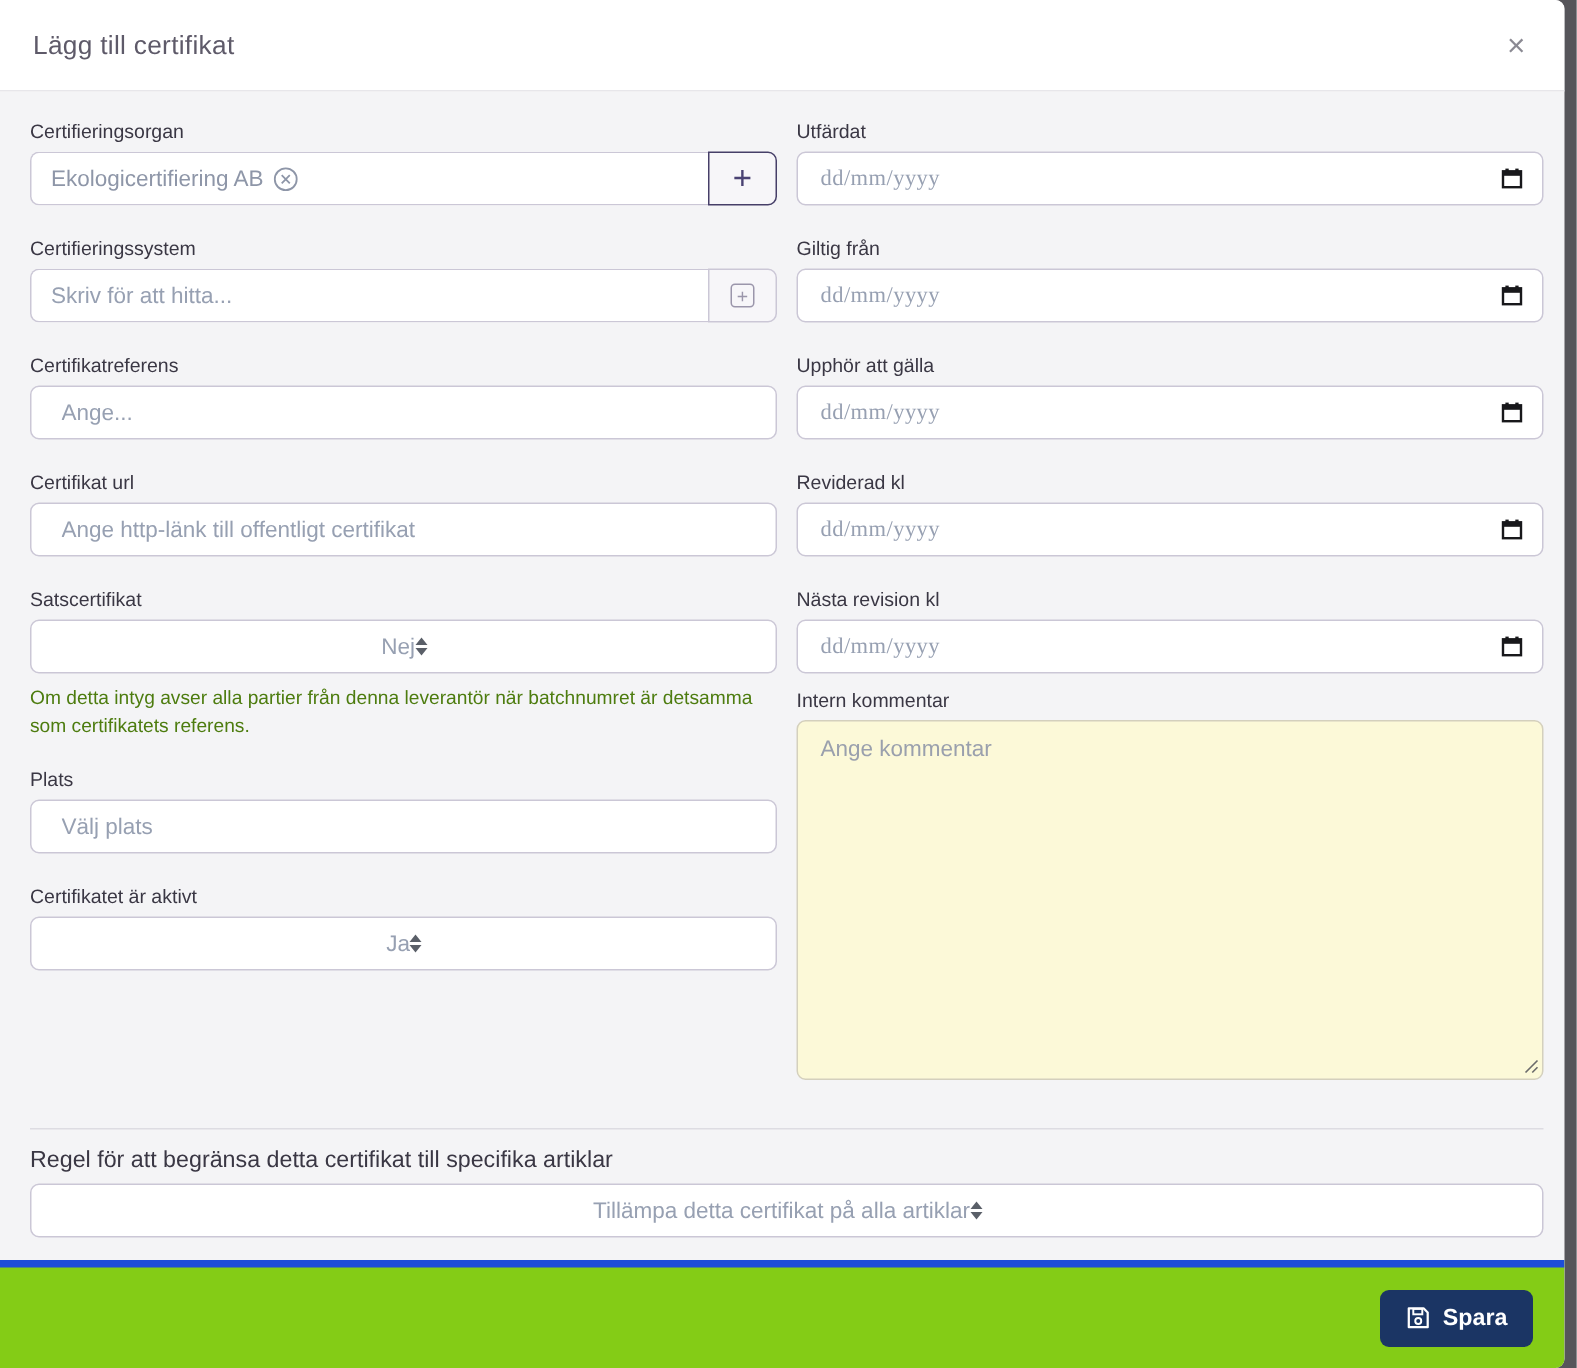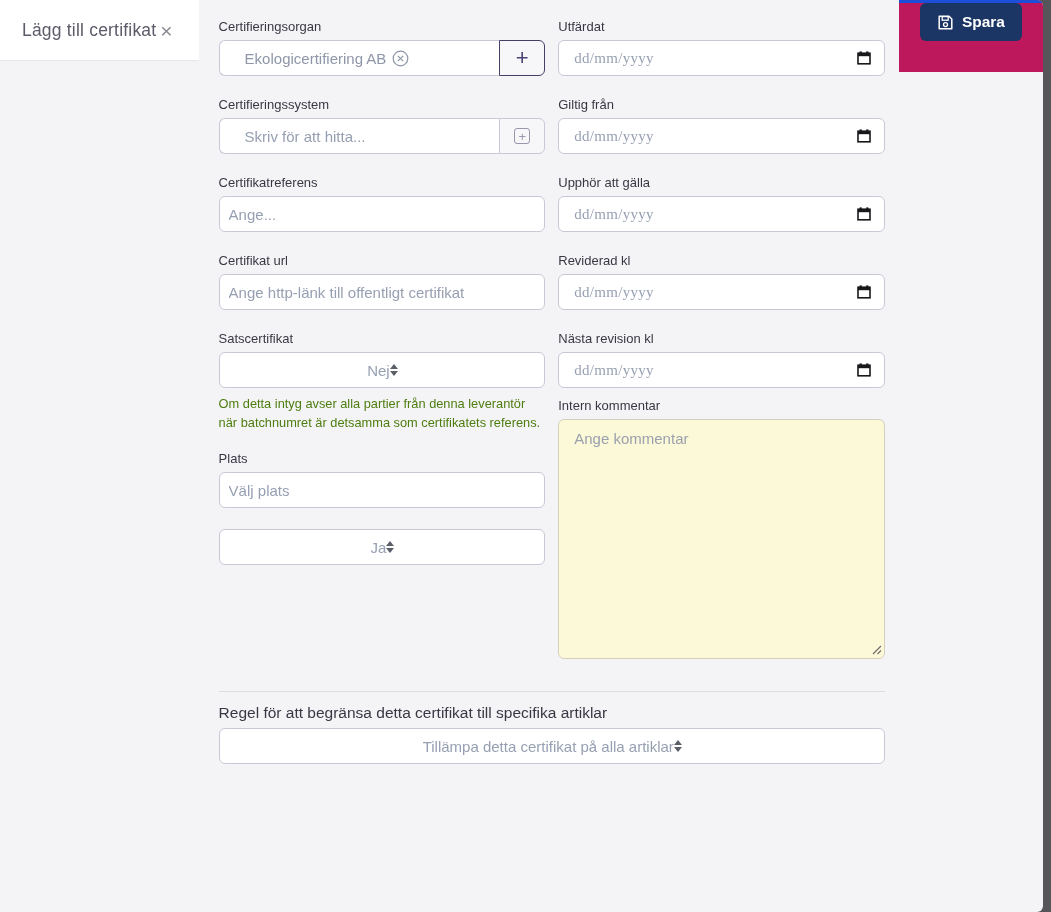--- a/index.html
+++ b/index.html
@@ -8,21 +8,21 @@
     font-family:"Liberation Sans","DejaVu Sans",sans-serif;
     background:#56555a;
     position:relative;
   }
   .backdrop-strip {
     position:absolute; top:0; right:0; width:8px; height:912px;
     background:#56555a;
   }
   .modal {
     position:absolute; left:0; top:0; width:1043px; height:912px;
-    background:#f4f4f6; display:flex; 
+    background:#f4f4f6; display:flex; flex-direction:column;
     border-radius:0 6px 6px 0; overflow:hidden;
   }
   .modal-header {
     height:61px; background:#ffffff; border-bottom:1px solid #e7e6ea;
     display:flex; align-items:center; justify-content:space-between;
     padding:0 22px; flex:0 0 auto;
   }
   .modal-title { font-size:17.5px; color:#5e5a69; font-weight:400; letter-spacing:.2px; }
   .close-btn {
     background:none; border:none; color:#8b8a93; font-size:21px; line-height:1;
@@ -33,27 +33,27 @@
 
   .field { margin-bottom:21px; }
   .field-label {
     display:block; font-size:13px; color:#3a3744; margin-bottom:6px; font-weight:400;
   }
   .control, .text-input, .date-input, .select-box {
     height:36px; width:100%; background:#ffffff;
     border:1px solid #cbc7d6; border-radius:6px;
     font-size:15px; color:#3a3744;
   }
-  .text-input { padding:0 9px; outline:none; font-family:inherit; }
+  .text-input { padding:0 20px; outline:none; font-family:inherit; }
   .text-input::placeholder { color:#97a0b2; opacity:1; }
 
   .input-group { display:flex; }
   .input-group .grp-input {
     flex:1 1 auto; border-radius:6px 0 0 6px; border-right:none;
-    display:flex; align-items:center; padding:0 25px; gap:6px;
+    display:flex; align-items:center; padding:0 13px; gap:6px;
   }
   .addon-btn {
     flex:0 0 46px; height:36px; border-radius:0 6px 6px 0;
     background:#f7f6f9; cursor:pointer; display:flex; align-items:center; justify-content:center;
     font-family:inherit;
   }
   .addon-btn.dark { border:1px solid #463f68; color:#4a4273; font-size:22px; font-weight:400; }
   .addon-btn.light { border:1px solid #cbc7d6; }
   .boxplus {
     width:16px; height:16px; border:1.3px solid #9b96ab; border-radius:3px;
@@ -85,23 +85,23 @@
   }
   .comment-area::placeholder { color:#9aa0ad; opacity:1; }
   .resize-handle { position:absolute; right:3px; bottom:4px; }
 
   .restriction { margin-top:32px; }
   .restriction-heading { font-size:14px; font-weight:700; color:#34313d; }
   .restriction-divider { border:none; border-top:1px solid #dddce2; margin:10px 0 12px 0; }
   .restriction .field-label { font-size:15.5px; }
 
   .modal-footer {
-    flex:0 0 auto; height:72px; border-top:3px solid #1d4ed8;
-    display:flex; justify-content:flex-end; padding:0 21px;
-    background:#be185d;
+    flex:0 0 auto; height:72px; border-top:5px solid #1d4ed8;
+    display:flex; align-items:center; justify-content:flex-end; padding:0 21px;
+    background:#84cc16;
   }
   .save-btn {
     background:#1b3564; color:#ffffff; border:none; border-radius:6px;
     height:38px; padding:0 17px; font-size:15.5px; font-weight:700;
     display:inline-flex; align-items:center; gap:8px; cursor:pointer; font-family:inherit;
   }
   .cal-icon { flex:0 0 auto; }
 </style>
 </head>
 <body>
@@ -169,20 +169,21 @@
           </div>
           <div class="help-text">Om detta intyg avser alla partier från denna leverantör när batchnumret är detsamma som certifikatets referens.</div>
         </div>
 
         <div class="field field-gap-lg">
           <label class="field-label">Plats</label>
           <input class="text-input" placeholder="Välj plats" style="">
         </div>
 
         <div class="field">
+          <label class="field-label">Certifikatet är aktivt</label>
           <div class="select-box">
             <span class="select-value">Ja</span>
             <span class="updown">
                 <span class="tri-up"></span>
                 <span class="tri-down"></span>
               </span>
           </div>
         </div>
 
       </div>

